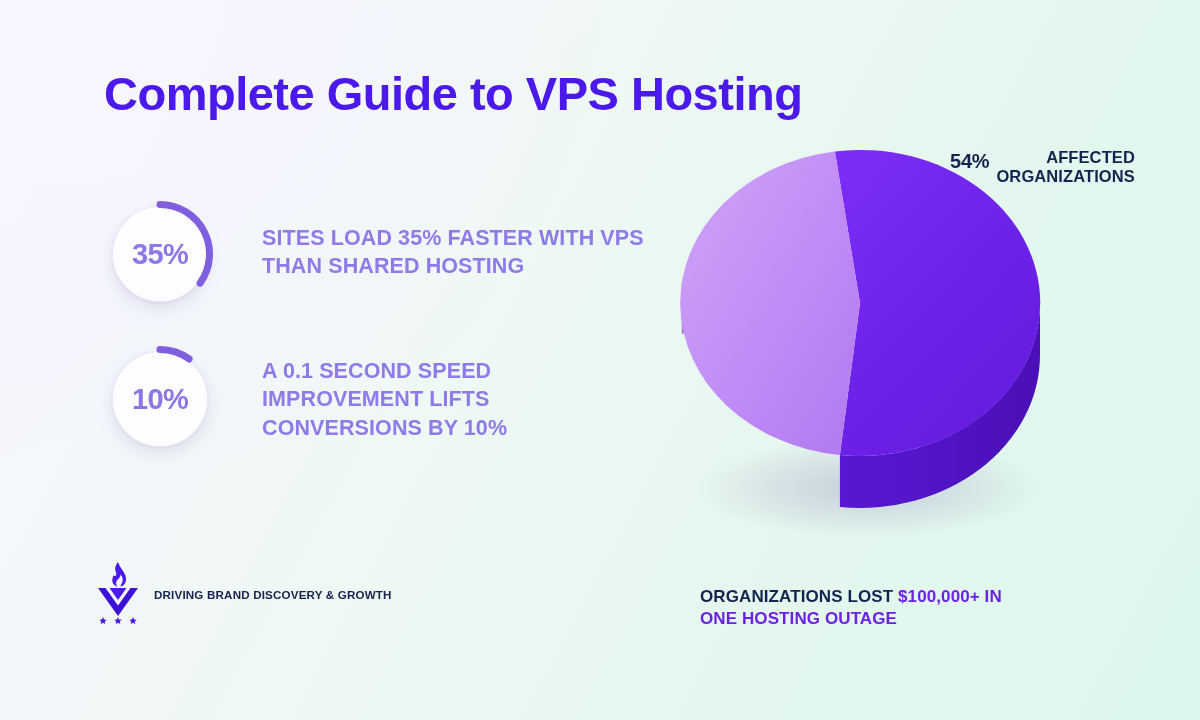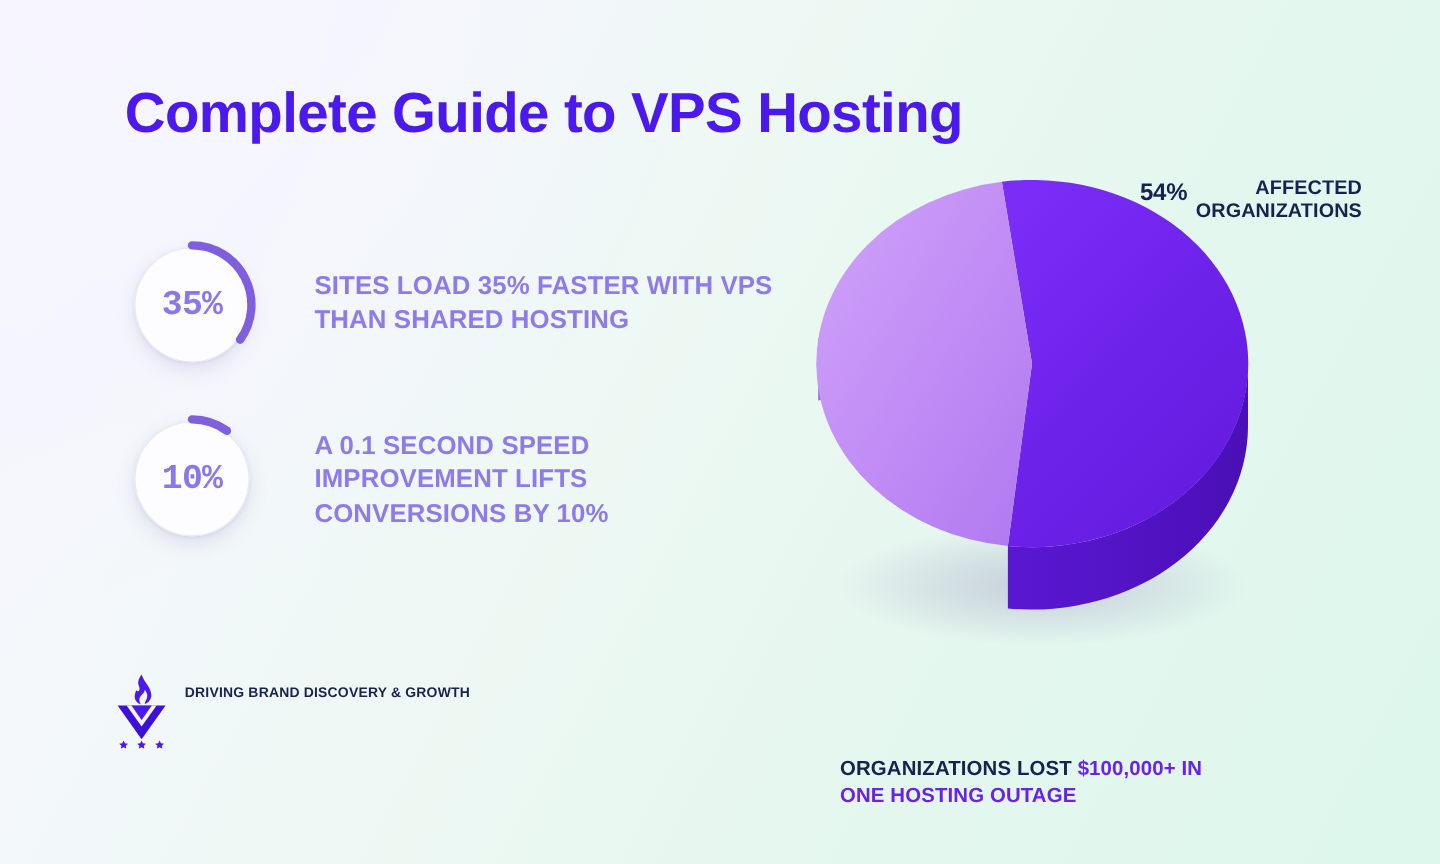--- a/index.html
+++ b/index.html
@@ -43,21 +43,20 @@
 
   
   .stat-row { position:absolute; display:flex; align-items:flex-start; }
   .stat-row.s1 { left:106px; top:200px; }
   .stat-row.s2 { left:106px; top:345px; }
 
   .ring-wrap{
     position:relative;
     width:108px; height:108px;
     flex:0 0 108px;
-    font-family:Liberation Mono, monospace;
   }
   .ring-disc{
     position:absolute; left:6px; top:6px;
     width:96px; height:96px;
     border-radius:50%;
     background:#fdfdff;
     box-shadow: 0 6px 16px rgba(110,100,170,.16),
                 0 1px 3px rgba(110,100,170,.12),
                 inset 0 0 0 1px rgba(230,230,245,.9);
   }
@@ -102,21 +101,21 @@
     margin-left:10px;
     padding-top:6px;
   }
   .logo-name{
     font-size:33px; font-weight:bold;
     color:#16224f;
     letter-spacing:0.5px;
     line-height:1;
   }
   .logo-tag{
-    margin-top:6px;
+    margin-top:23px;
     font-size:11.6px; font-weight:bold;
     color:#16224f;
     letter-spacing:0.18px;
     line-height:1;
   }
 
   
   .pie-wrap{
     position:absolute;
     left:672px; top:150px;
@@ -143,21 +142,20 @@
   }
 
   .pie-caption{
     position:absolute;
     left:700px; top:586px;
     font-size:17px; font-weight:bold;
     line-height:1.28;
     letter-spacing:0.1px;
     color:#16224f;
     max-width:360px;
-    margin-top:44px;
   }
   .pie-caption .hl{ color:#6b21e8; }
 </style>
 </head>
 <body>
 
 <div id="canvas">
 
   <div class="title">Complete Guide to VPS Hosting</div>
 

